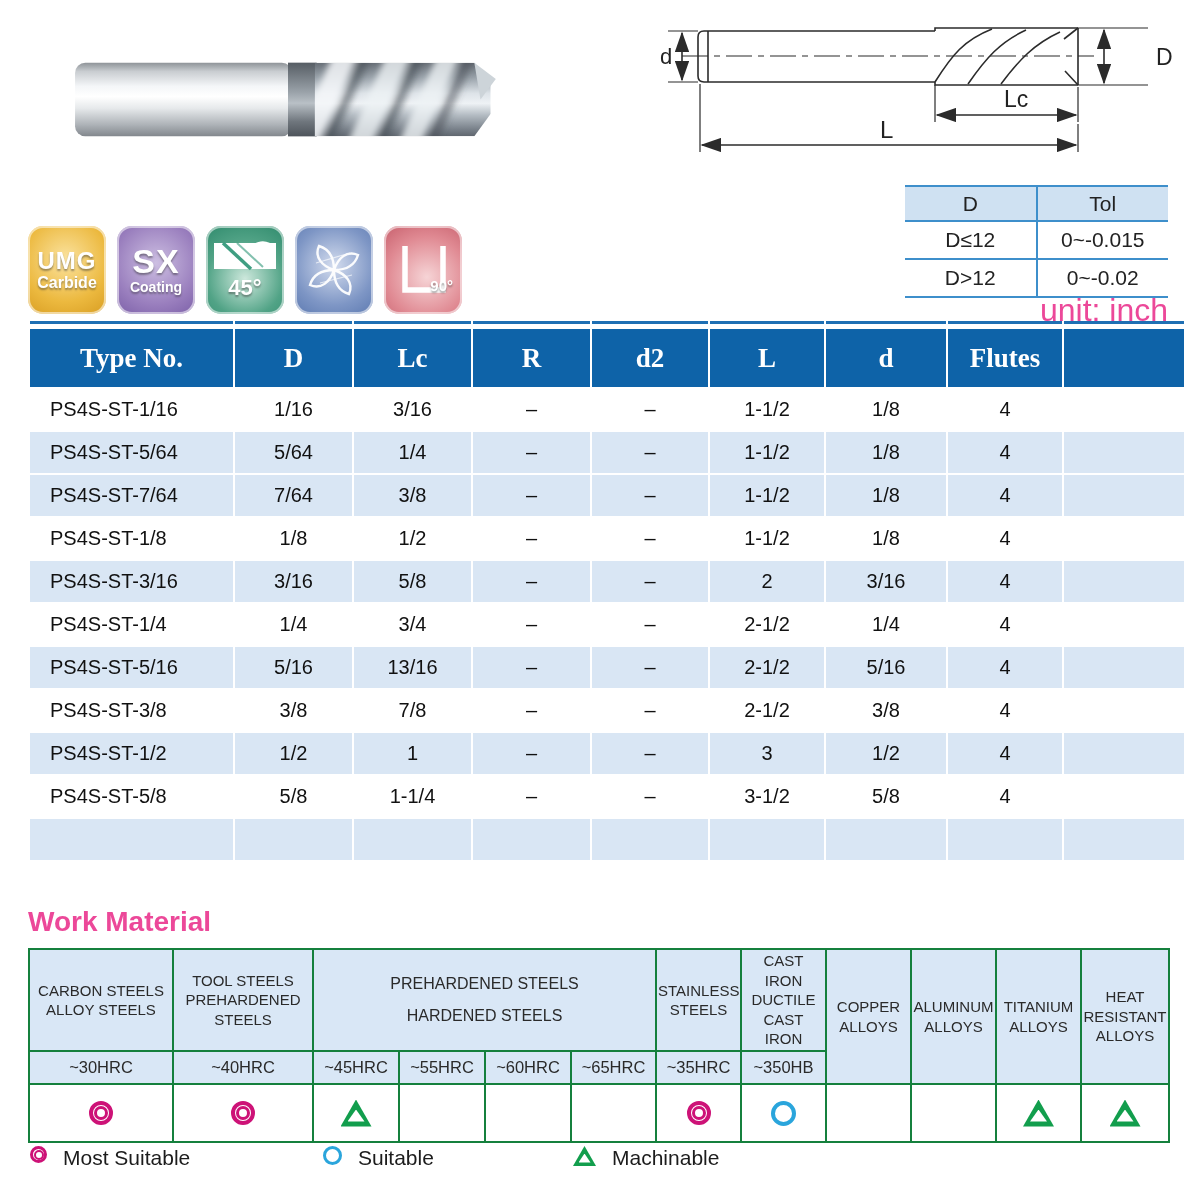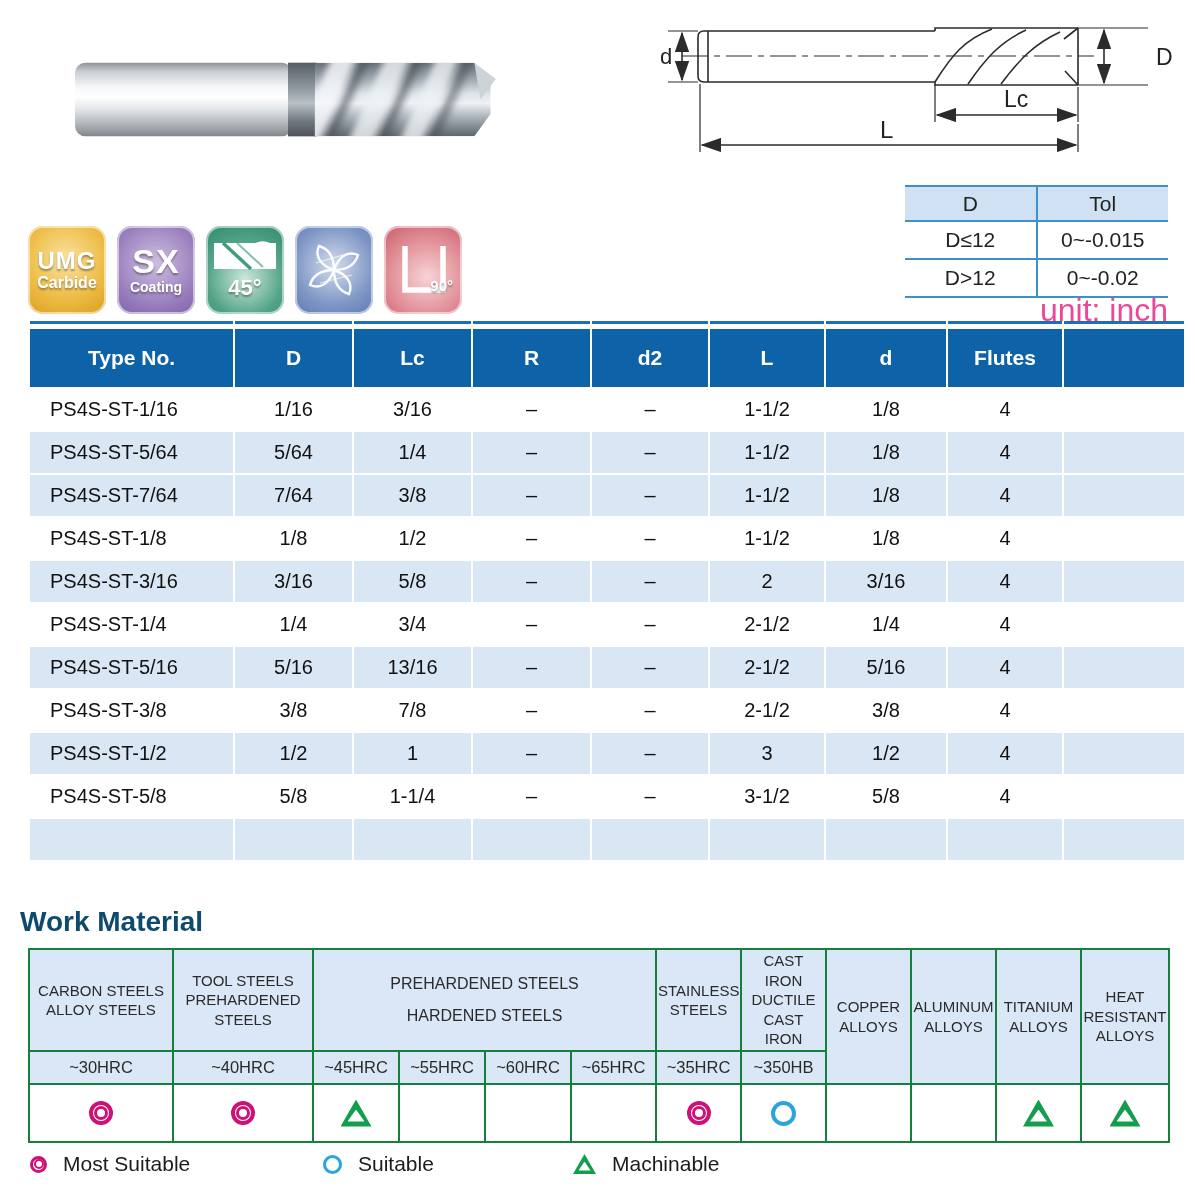--- a/index.html
+++ b/index.html
@@ -35,29 +35,29 @@
   .badge .b-line2{font-size:16px;line-height:1.2;}
   .badge-purple .b-line1{font-size:34px;}
   .badge-purple .b-line2{font-size:14px;}
   .badge-green .b-label{font-size:22px;margin-top:2px;}
   .badge-red .b-label{position:absolute;right:9px;bottom:20px;font-size:15px;}
   .badge svg{display:block;}
 
   
   .spec{position:absolute;left:28px;top:327px;width:1140px;border-collapse:separate;
         border-spacing:2px;table-layout:fixed;}
-  .spec th{position:relative;background:#0e63a8;color:#fff;font-weight:bold;font-size:21px;
-           height:56px;text-align:center;}
+  .spec th{position:relative;background:#0e63a8;color:#fff;font-weight:bold;font-size:27px;
+           height:56px;text-align:center;font-family:Liberation Serif, serif;}
   .spec th::before{content:"";position:absolute;left:0;right:0;top:-8px;height:3px;background:#1f6fb3;}
   .spec td{height:39px;text-align:center;font-size:20px;color:#111;background:#fff;}
   .spec tr.alt td{background:#d9e6f4;}
   .spec td.left{text-align:left;padding-left:20px;}
 
   
-  .wm-title{position:absolute;left:20px;top:906px;font-size:28px;font-weight:bold;color:#0c4a6e;}
+  .wm-title{position:absolute;left:28px;top:906px;font-size:28px;font-weight:bold;color:#ec4899;}
   .wm{position:absolute;left:28px;top:948px;width:1140px;border-collapse:collapse;table-layout:fixed;}
   .wm td{border:2px solid #15803d;background:#d9e7f6;text-align:center;vertical-align:middle;
          white-space:pre-line;font-size:15px;line-height:1.3;color:#2a2a2a;}
   .wm td.grp{font-size:16px;line-height:2.0;}
   .wm tr.hard td{font-size:16.5px;height:29px;line-height:1;}
   .wm tr.head td{height:98px;}
   .wm tr.syms td{background:#fff;height:54px;}
 
   
   .sym{display:inline-block;vertical-align:middle;}
@@ -65,21 +65,21 @@
   .most-suitable::before{content:"";position:absolute;inset:1px;border:3px solid #cd1277;border-radius:50%;}
   .suitable{width:17px;height:17px;border:4.5px solid #2aa5dc;border-radius:50%;}
   .machinable{width:31px;height:27px;position:relative;}
   .machinable::before{content:"";position:absolute;inset:0;background:#129e4d;
         clip-path:polygon(50% 0,100% 100%,0 100%);}
   .machinable::after{content:"";position:absolute;left:7px;right:7px;top:10px;bottom:5px;background:#fff;
         clip-path:polygon(50% 0,100% 100%,0 100%);}
 
   
   .legend{position:absolute;left:28px;top:1146px;width:1140px;height:36px;font-size:21px;color:#1c1c1c;}
-  .legend-item{position:absolute;top:0;display:flex;align-items:center;gap:16px;height:36px;}
+  .legend-item{position:absolute;top:0;display:flex;gap:16px;height:36px;}
   .legend .most-suitable{width:11px;height:11px;border-width:3.5px;}
   .legend .most-suitable::before{inset:0.5px;border-width:2.5px;}
   .legend .suitable{width:13px;height:13px;border-width:3.5px;}
   .legend .machinable{width:23px;height:20px;}
   .legend .machinable::before{clip-path:polygon(50% 0,100% 100%,0 100%);}
   .legend .machinable::after{left:5.5px;right:5.5px;top:7.5px;bottom:3.5px;}
 </style>
 </head>
 <body>
 

